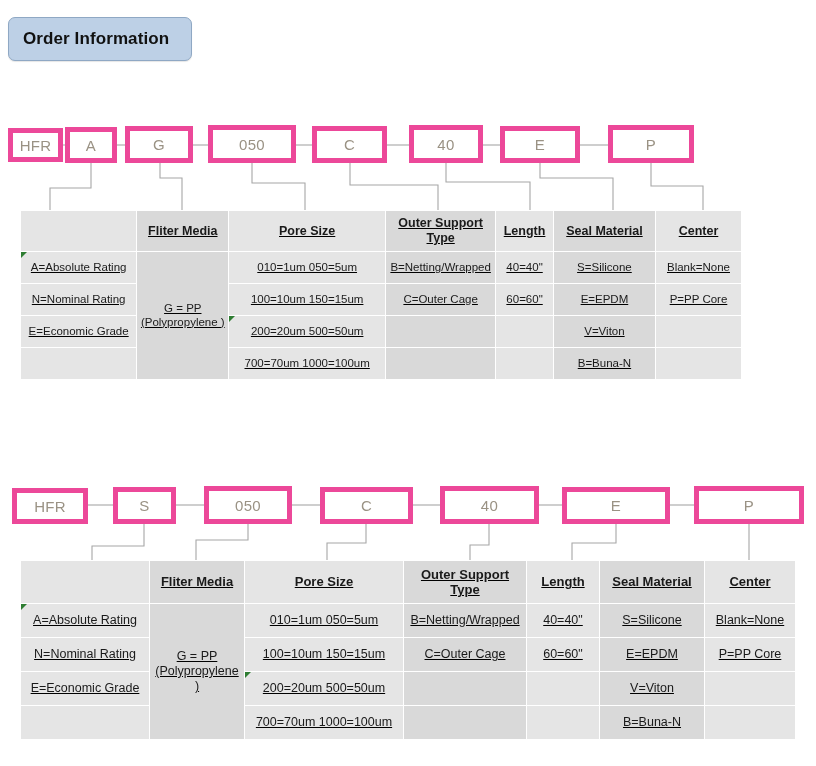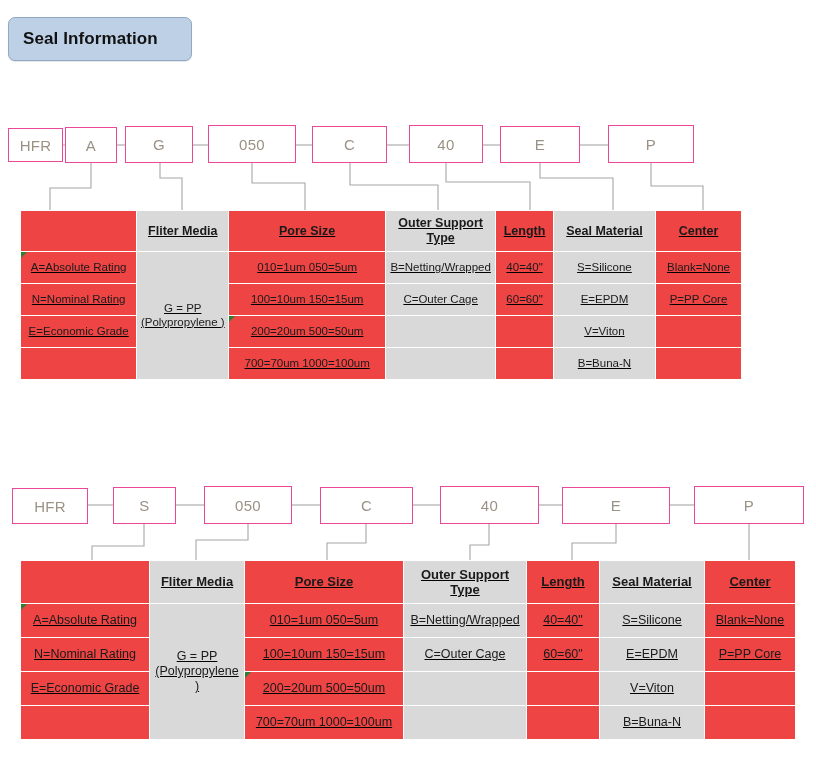--- a/index.html
+++ b/index.html
@@ -34,21 +34,21 @@
     font-weight: 600;
     color: #111111;
     letter-spacing: 0.1px;
     box-shadow: 0 1px 1px rgba(0,0,0,0.10);
   }
 
   
   .code-box {
     position: absolute;
     box-sizing: border-box;
-    border: 1px solid #ec4899;
+    border: 5px solid #ec4899;
     background: #ffffff;
     display: flex;
     align-items: center;
     justify-content: center;
     font-size: 15px;
     color: #9a9284;
     letter-spacing: 0.3px;
   }
 
   
@@ -88,41 +88,41 @@
   }
   .spec-table th {
     font-weight: bold;
     font-size: 12.5px;
     height: 40px;
   }
   .spec-table td { height: 31px; }
   .tbl2 th { font-size: 13px; height: 42px; }
   .tbl2 td { height: 33px; font-size: 12.5px; }
 
-  .c-blue { background: #ef4444; }
+  .c-blue { background: #e5e5e5; }
   .c-gray { background: #d9d9d9; }
   .muted  { color: #6f6f6f; }
 
   
   .mark::before {
     content: "";
     position: absolute;
     left: 0;
     top: 0;
     width: 0;
     height: 0;
     border-top: 6px solid #2e7d32;
     border-right: 6px solid transparent;
   }
 </style>
 </head>
 <body>
 
 <div class="title-chip">
-  <span>Seal Information</span>
+  <span>Order Information</span>
 </div>
 
 <div>
   <div class="code-box" style="left:8px;  top:128px; width:55px;  height:34px;">
       <span>HFR</span>
     </div>
   <div class="code-box" style="left:65px; top:127px; width:52px;  height:36px;">
       <span>A</span>
     </div>
   <div class="code-box" style="left:125px;top:126px; width:68px;  height:37px;">

